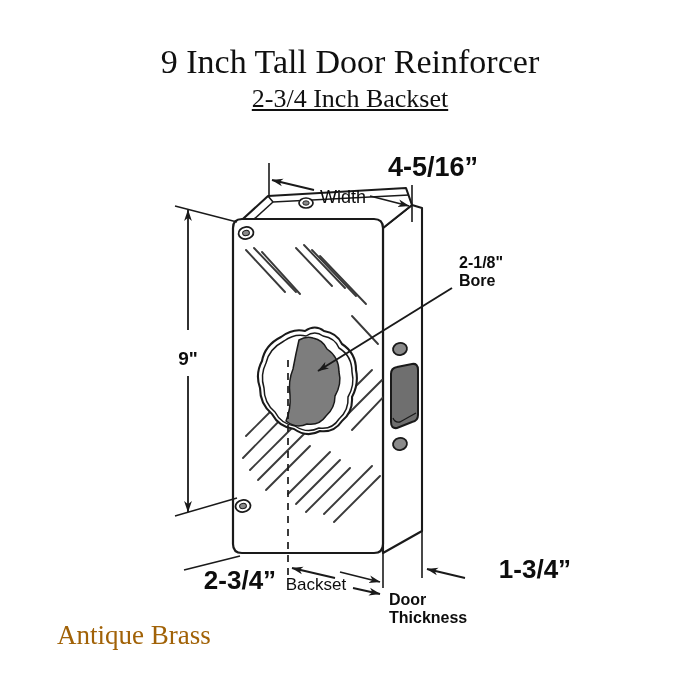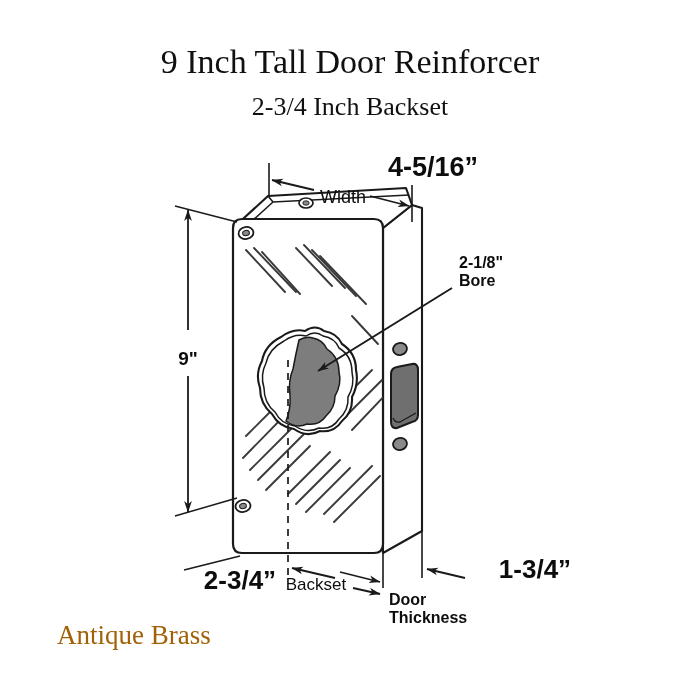--- a/index.html
+++ b/index.html
@@ -27,22 +27,23 @@
     font-size: 34px;
     color: #101010;
     line-height: 1.06;
     white-space: nowrap;
   }
   .title-sub {
     font-family: "Liberation Serif", serif;
     font-size: 26px;
     color: #101010;
     line-height: 1.1;
-    margin-top: 13px;
+    margin-top: 5px;
     white-space: nowrap;
+    text-decoration: underline;
   }
   .footer-note {
     position: absolute;
     left: 57px;
     top: 620px;
     font-family: "Liberation Serif", serif;
     font-size: 27px;
     color: #a16207;
     white-space: nowrap;
   }

